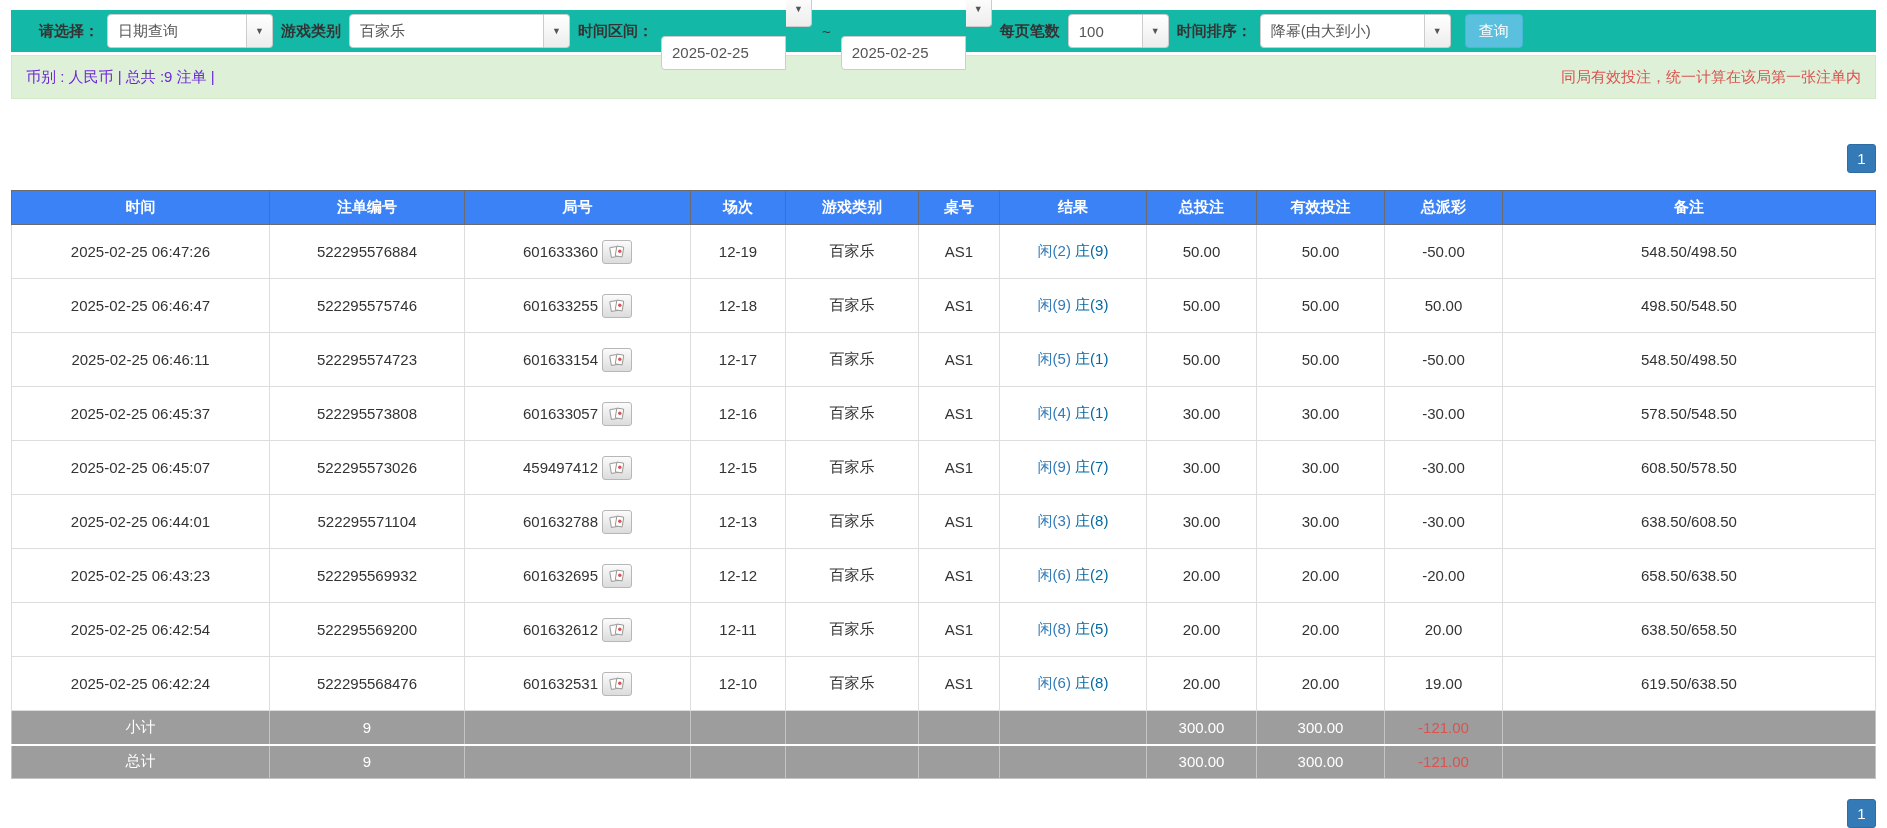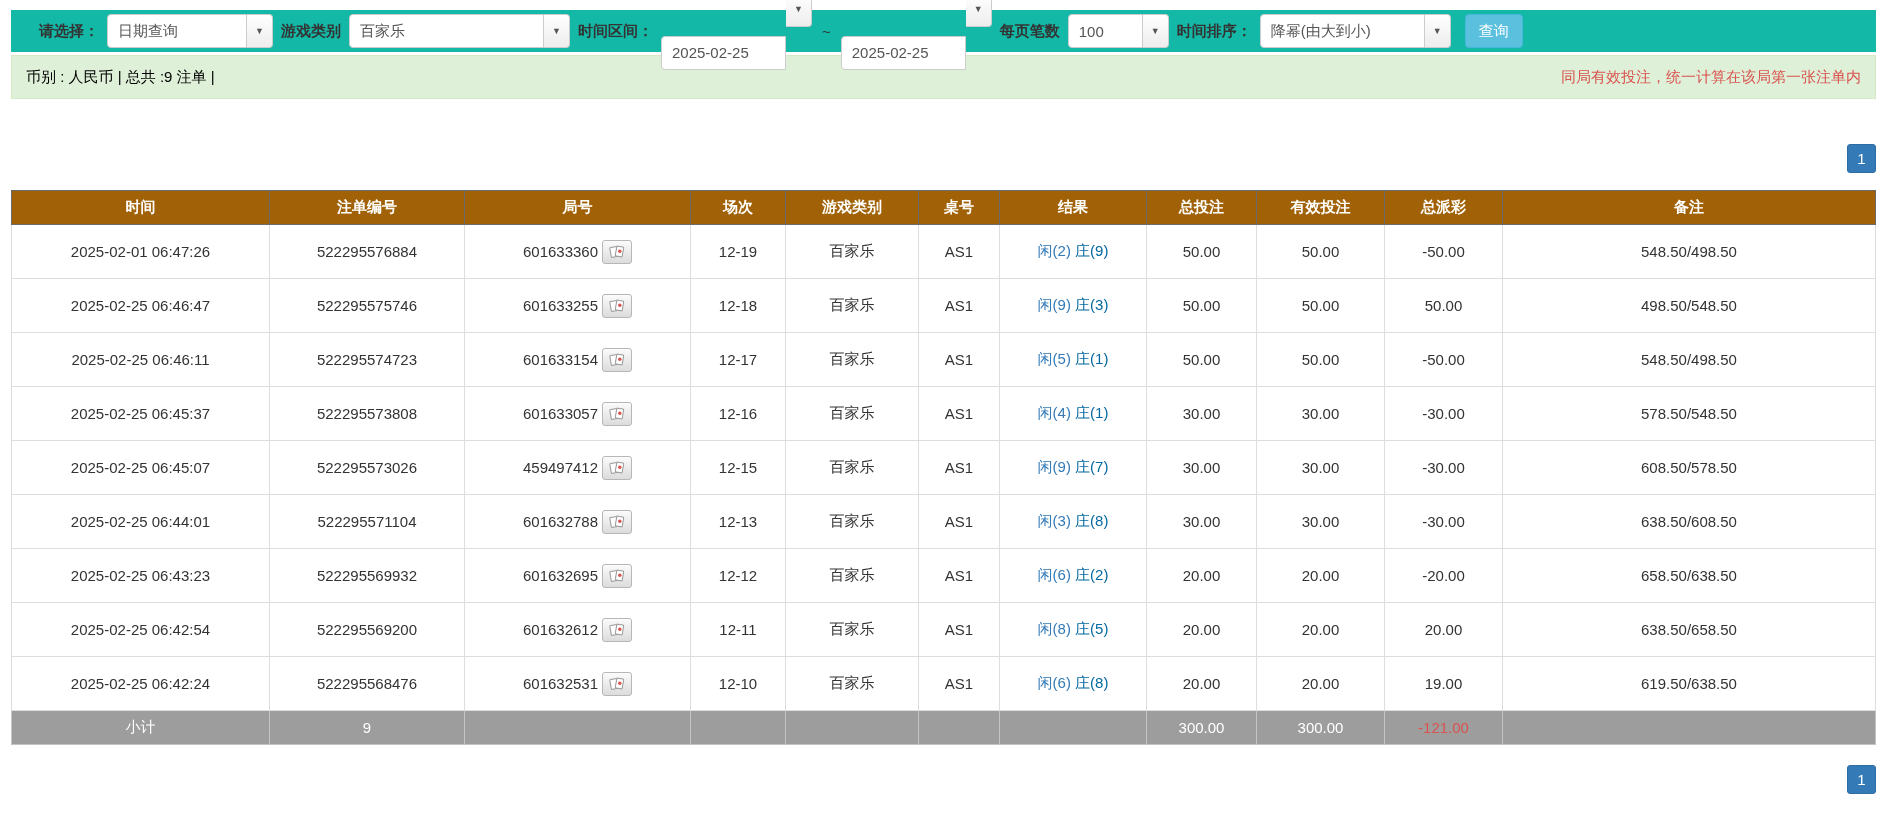--- a/index.html
+++ b/index.html
@@ -73,21 +73,21 @@
     margin-top: 3px;
     background: #dff0d8;
     border: 1px solid #d6e9c6;
     height: 44px;
     display: flex;
     align-items: center;
     justify-content: space-between;
     padding: 0 14px;
     font-size: 15px;
   }
-  .summary-left { color: #000000; }
+  .summary-left { color: #6d28d9; }
   .summary-right { color: #d9534f; }
 
   
   .pager { display: flex; justify-content: flex-end; }
   .pager-top { margin-top: 45px; margin-bottom: 17px; }
   .pager-bottom { margin-top: 20px; }
   .page-btn {
     min-width: 29px;
     height: 29px;
     background: #337ab7;
@@ -99,21 +99,21 @@
     font-family: inherit;
   }
 
   
   table.records {
     width: 100%;
     border-collapse: collapse;
     table-layout: fixed;
   }
   table.records thead th {
-    background: #a16207;
+    background: #3b82f6;
     color: #fff;
     font-weight: bold;
     font-size: 15px;
     height: 34px;
     text-align: center;
     border: 1px solid #6b6b6b;
   }
   table.records tbody td {
     background: #fff;
     border: 1px solid #ddd;
@@ -242,21 +242,21 @@
         <th>桌号</th>
         <th>结果</th>
         <th>总投注</th>
         <th>有效投注</th>
         <th>总派彩</th>
         <th>备注</th>
       </tr>
     </thead>
     <tbody>
         <tr>
-          <td>2025-02-01 06:47:26</td>
+          <td>2025-02-25 06:47:26</td>
           <td>522295576884</td>
           <td><span class="round-wrap">
               <span>601633360</span>
               <button class="round-view-btn">
                 <svg width="16" height="14" viewBox="0 0 16 14">
                   <rect x="1.5" y="2" width="7" height="10" rx="1" fill="#fdfdfd" stroke="#9a9a9a" transform="rotate(-10 5 7)"></rect>
                   <rect x="7" y="1.5" width="7" height="10" rx="1" fill="#ffffff" stroke="#9a9a9a" transform="rotate(10 10.5 6.5)"></rect>
                   <circle cx="10.8" cy="6.3" r="1.7" fill="#d9534f"></circle>
                 </svg>
               </button>
@@ -454,20 +454,33 @@
         <td></td>
         <td></td>
         <td></td>
         <td></td>
         <td></td>
         <td>300.00</td>
         <td>300.00</td>
         <td class="neg">-121.00</td>
         <td></td>
       </tr>
+      <tr class="total-row">
+        <td>总计</td>
+        <td>9</td>
+        <td></td>
+        <td></td>
+        <td></td>
+        <td></td>
+        <td></td>
+        <td>300.00</td>
+        <td>300.00</td>
+        <td class="neg">-121.00</td>
+        <td></td>
+      </tr>
     </tfoot>
   </table>
 
   <div class="pager pager-bottom">
     <button class="page-btn">1</button>
   </div>
 
 </div>
 
 </body></html>

